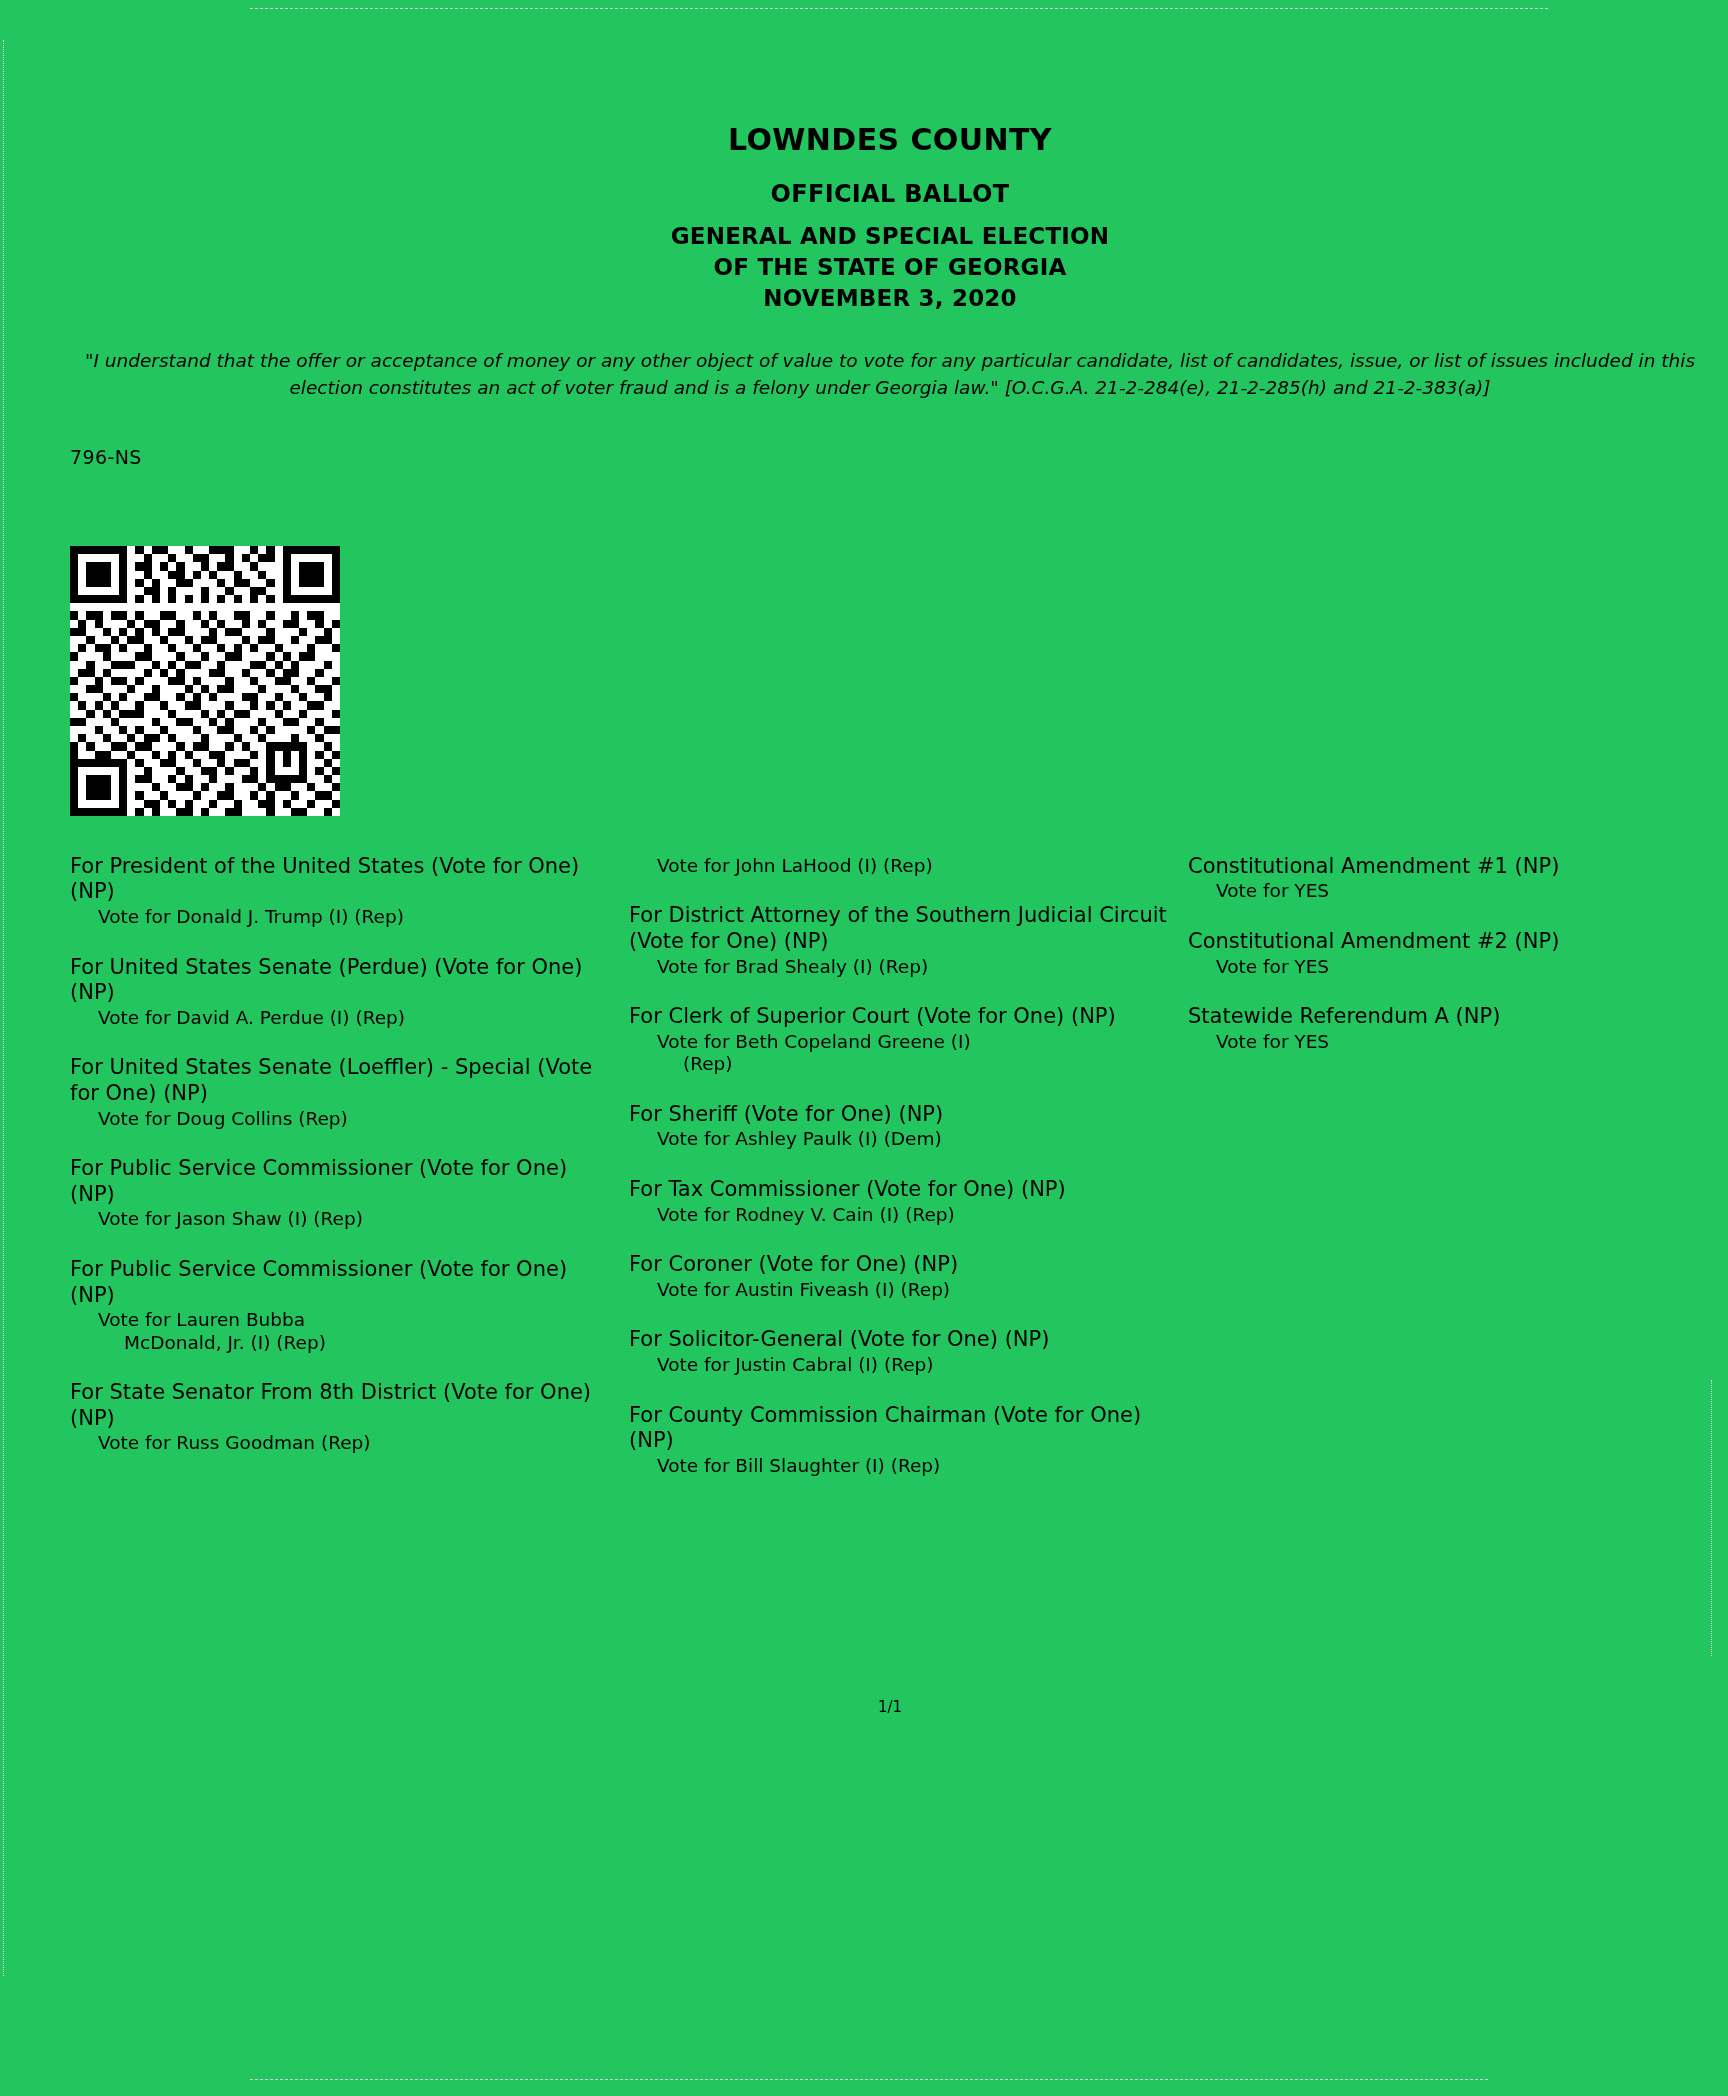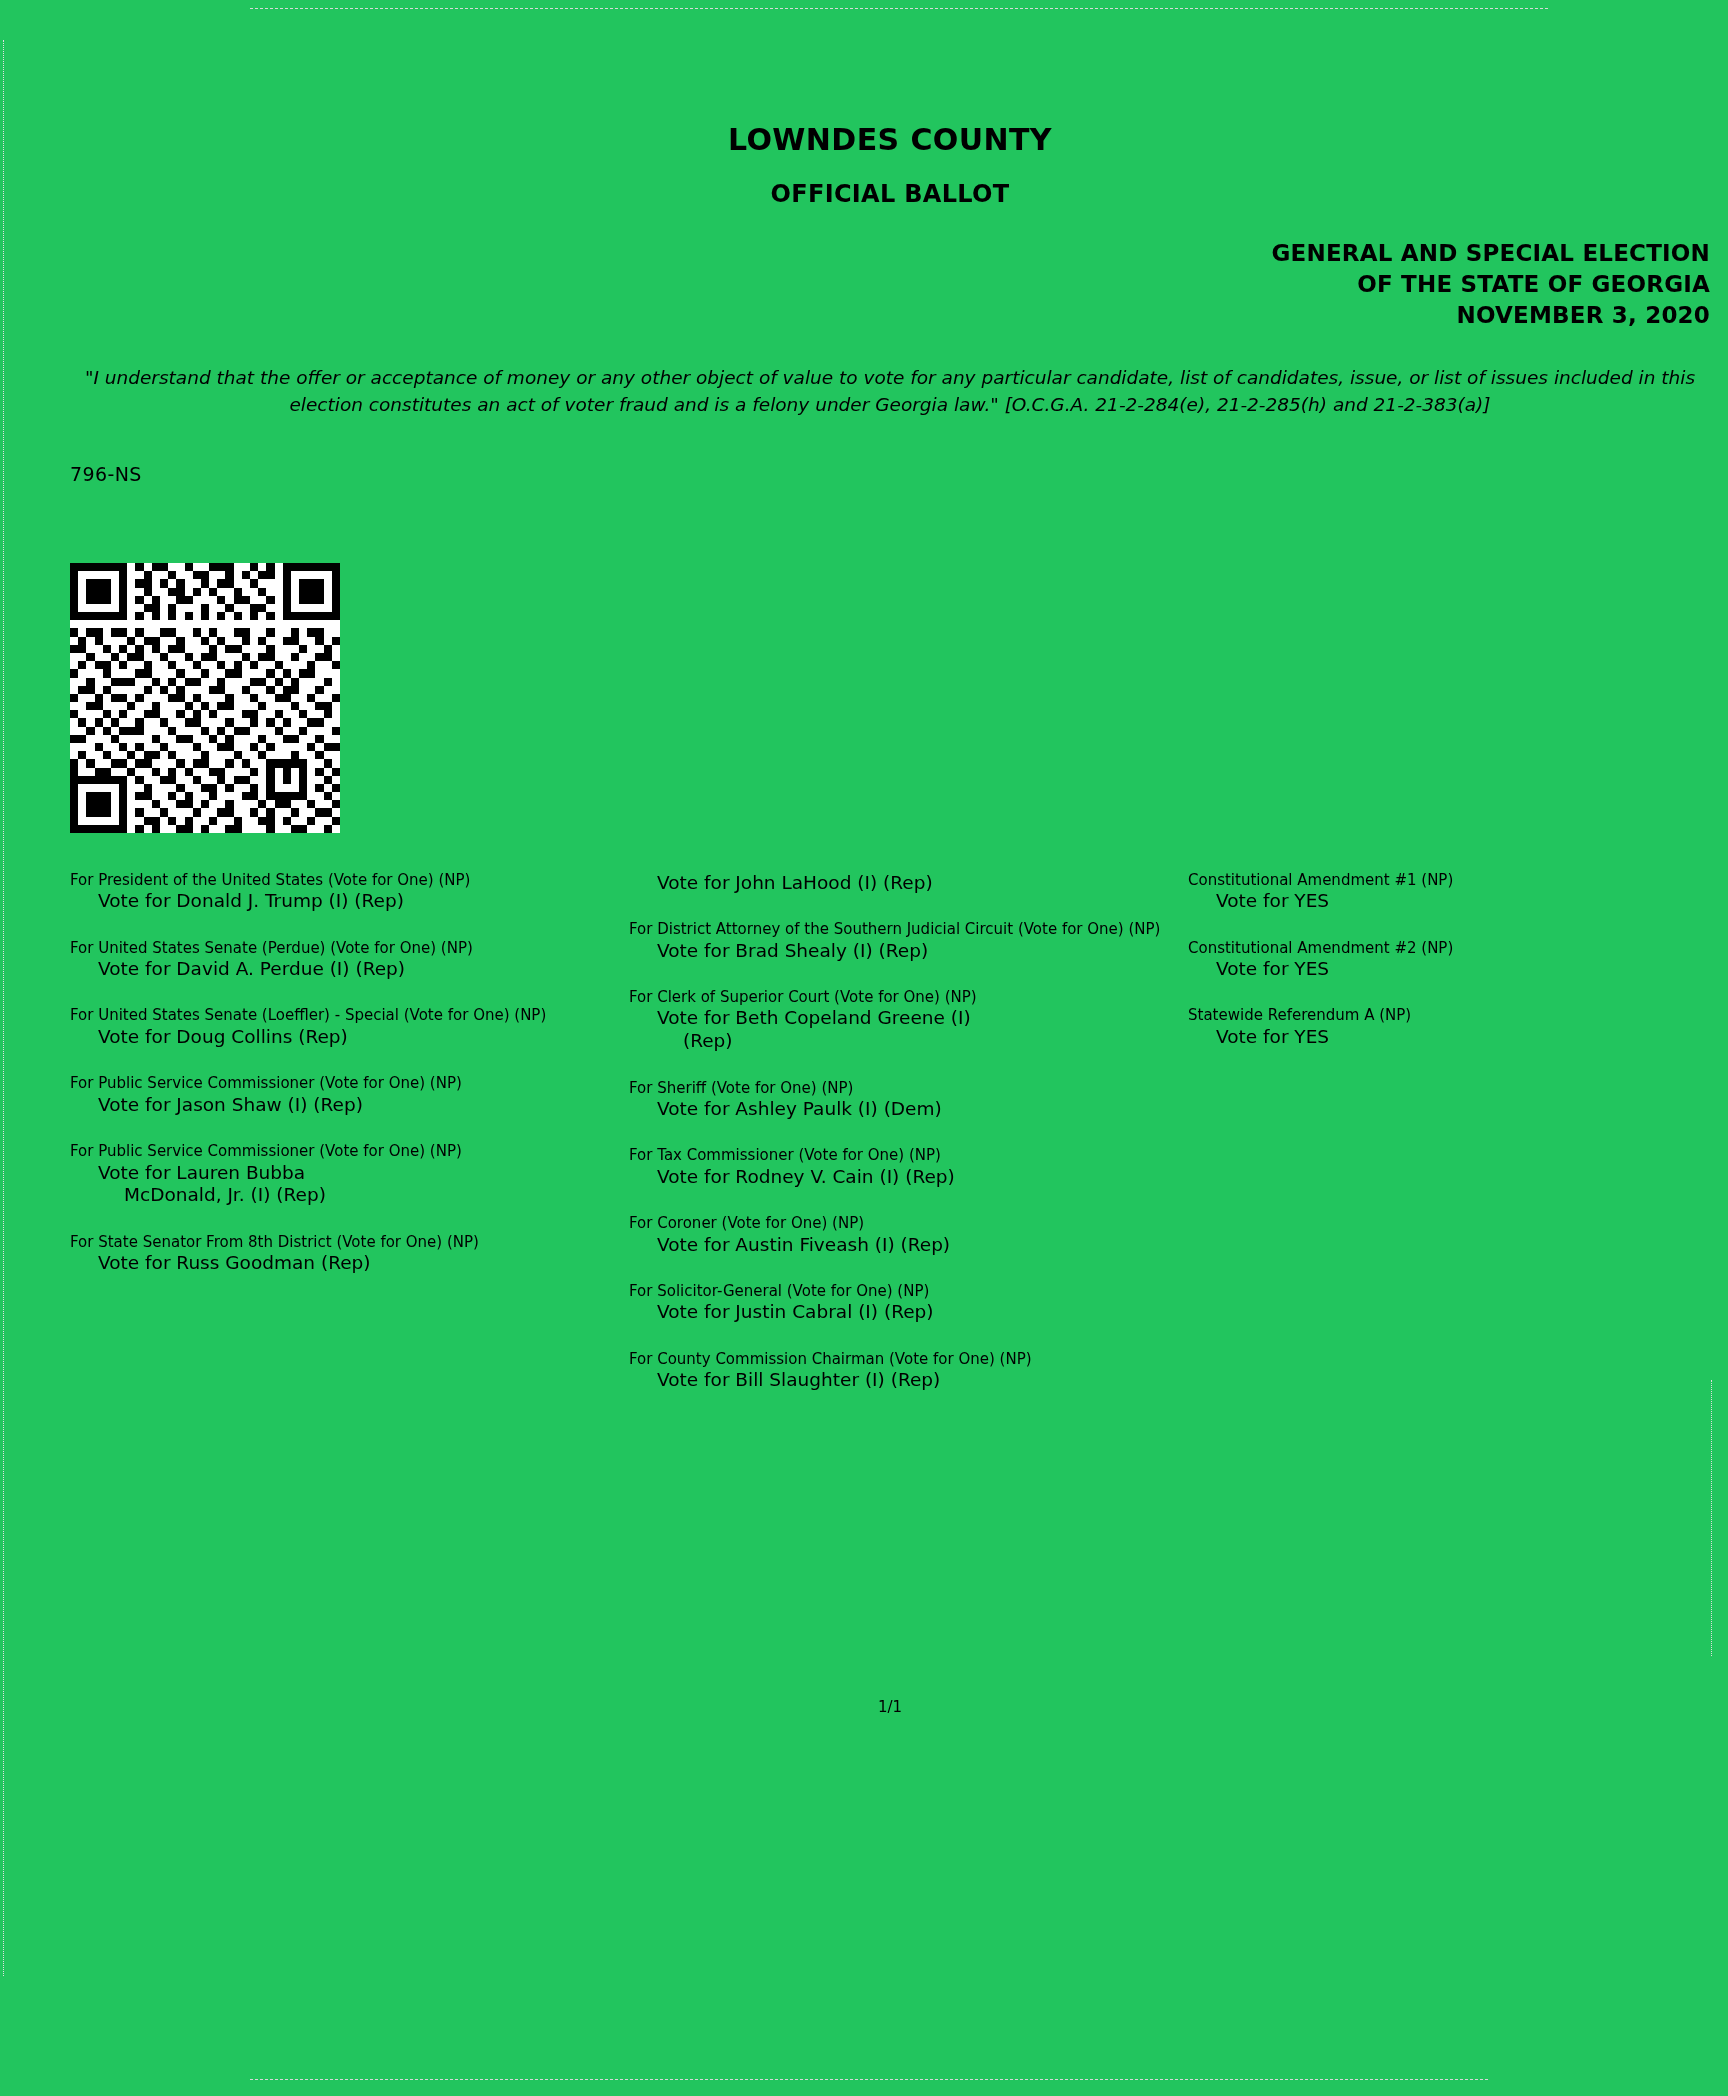--- a/index.html
+++ b/index.html
@@ -64,24 +64,23 @@
   }
   .t-official {
     font-weight: bold;
     font-size: 24px;
     margin-top: 22px;
     letter-spacing: 0.3px;
   }
   .t-election {
     font-weight: bold;
     font-size: 23px;
-    margin-top: 30px;
+    margin-top: 13px;
     line-height: 1.35;
     letter-spacing: 0.2px;
-    text-align: right;
   }
 
   .oath {
     margin-top: 34px;
     font-family: "DejaVu Sans", sans-serif;
     font-style: italic;
     font-size: 18.5px;
     line-height: 1.45;
     text-align: center;
     padding: 0 10px 0 10px;
@@ -111,21 +110,21 @@
   }
   .col-1 { width: 545px; padding-right: 14px; }
   .col-2 { width: 545px; padding-right: 14px; }
   .col-3 { width: 520px; }
 
   .contest {
     margin-bottom: 26px;
   }
   .contest-title {
     font-family: "DejaVu Sans", sans-serif;
-    font-size: 15px;
+    font-size: 21px;
     line-height: 1.22;
   }
   .choice {
     margin-left: 28px;
     font-size: 18.5px;
     line-height: 1.22;
     margin-top: 1px;
   }
   .choice .cont {
     display: block;

